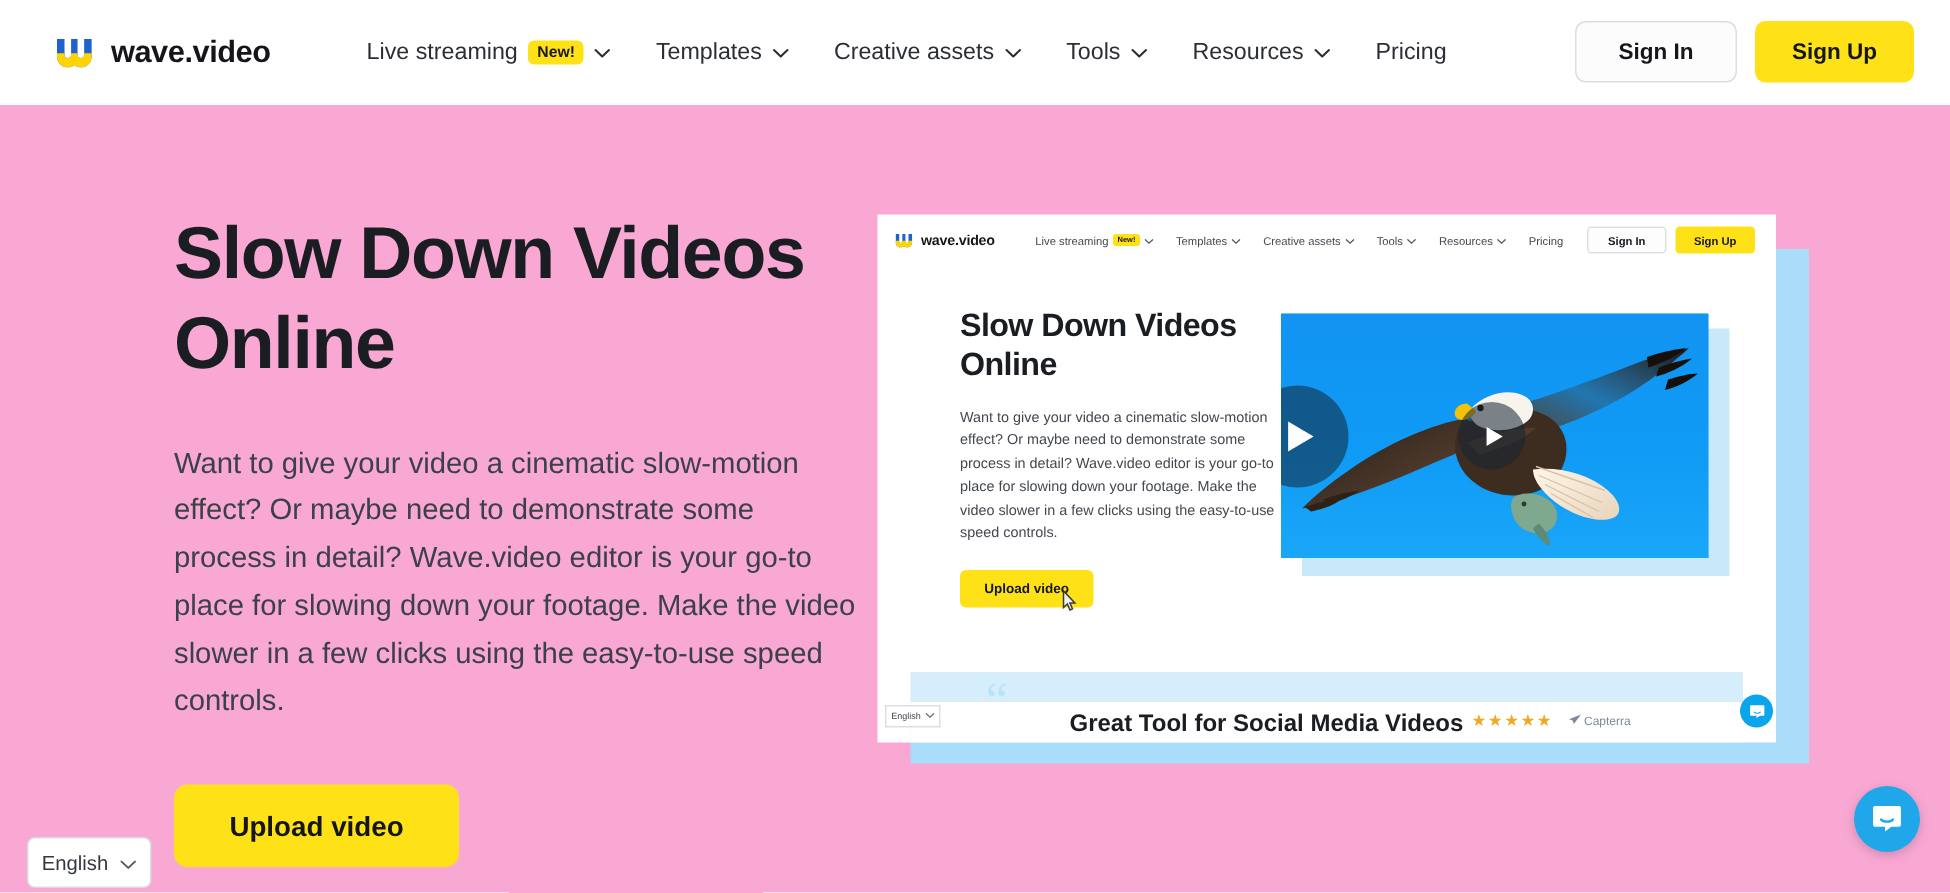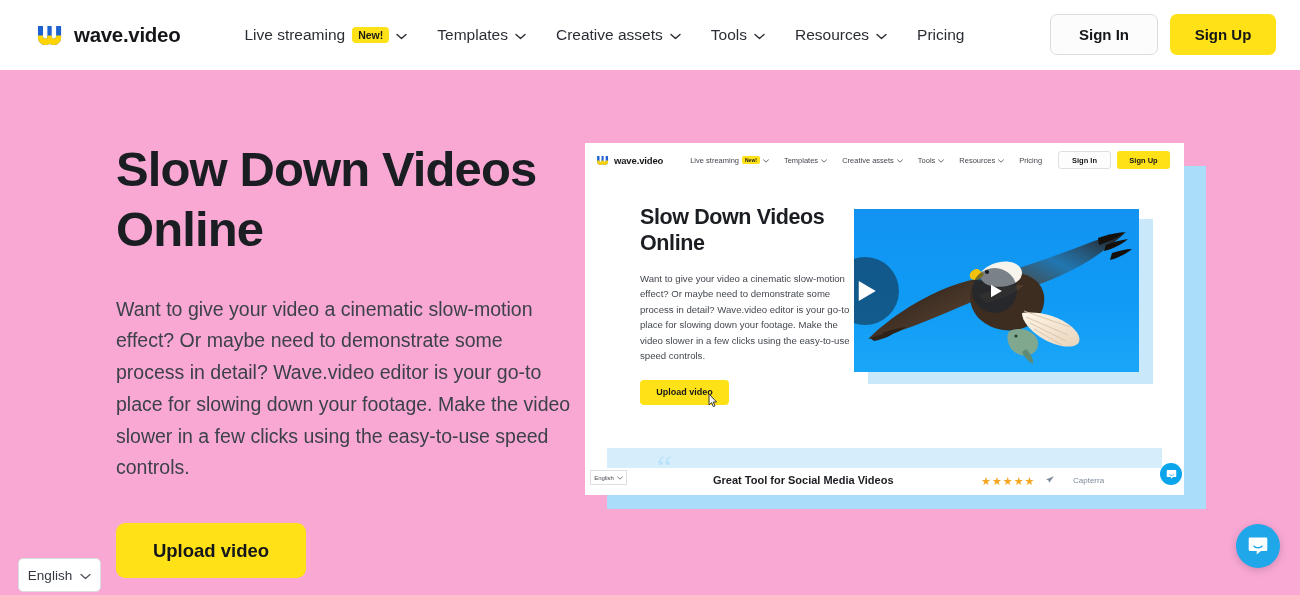--- a/index.html
+++ b/index.html
@@ -144,26 +144,26 @@
   }
   .testi-white {
     position: absolute; left: 22px; top: 325px; width: 555px; height: 27px;
     background: #ffffff;
   }
   .testi-quote {
     position: absolute; left: 72px; top: 308px; font-size: 34px; color: #b9e3f8;
     font-family: "Liberation Serif", serif; line-height: 1; letter-spacing: -1px;
   }
   .testi-text {
-    position: absolute; left: 128px; top: 331px; font-size: 11px; font-weight: bold; color: #1a1d21;
+    position: absolute; left: 128px; top: 331px; font-size: 16px; font-weight: bold; color: #1a1d21;
   }
   .testi-stars { position: absolute; left: 396px; top: 333px; display: flex; gap: 1px; }
   .testi-stars span { color: #f5a623; font-size: 11px; line-height: 1; }
   .testi-capterra {
-    position: absolute; left: 461px; top: 333px; display: flex; align-items: center; gap: 19px;
+    position: absolute; left: 461px; top: 333px; display: flex; align-items: center; gap: 2px;
     font-size: 8px; color: #7c8a99;
   }
   .ilang-select {
     position: absolute; left: 5px; top: 327px; width: 37px; height: 15px;
     border: 1px solid #dcdfe3; background: #fff; display: flex; align-items: center;
     justify-content: center; gap: 3px; font-size: 6px; color: #44484f;
   }
   .ichat {
     position: absolute; left: 575px; top: 320px; width: 22px; height: 22px;
     border-radius: 50%; background: #0ba5ec;

